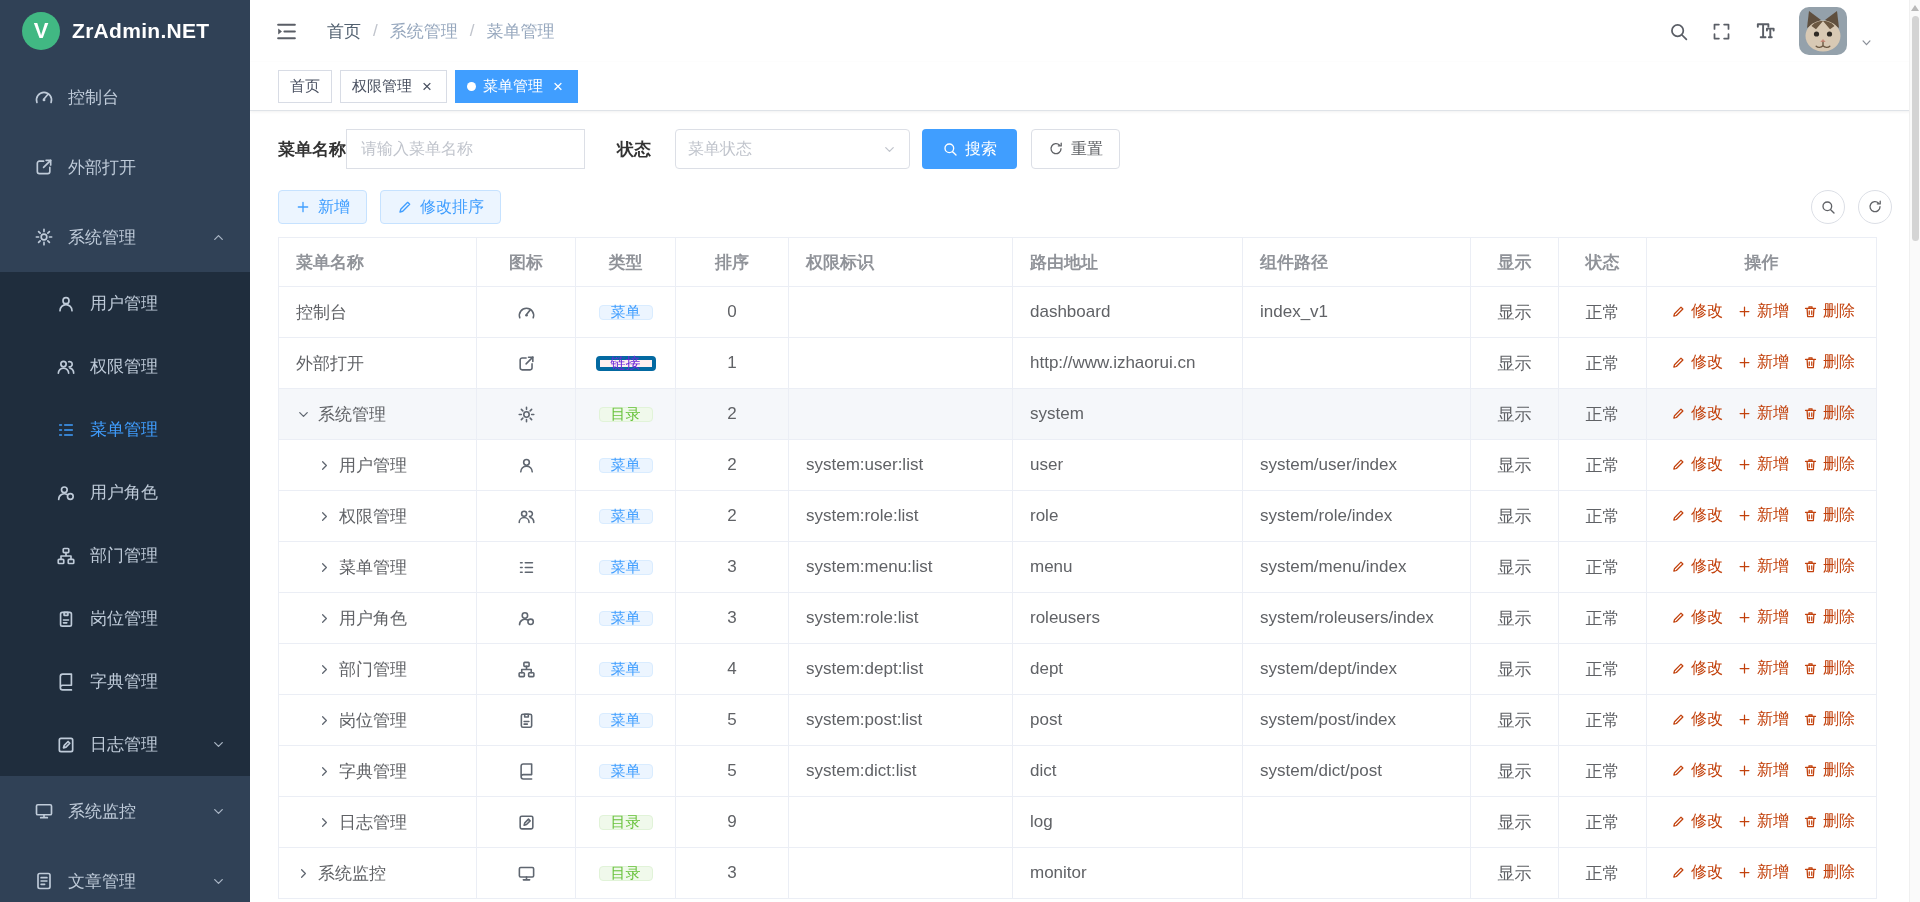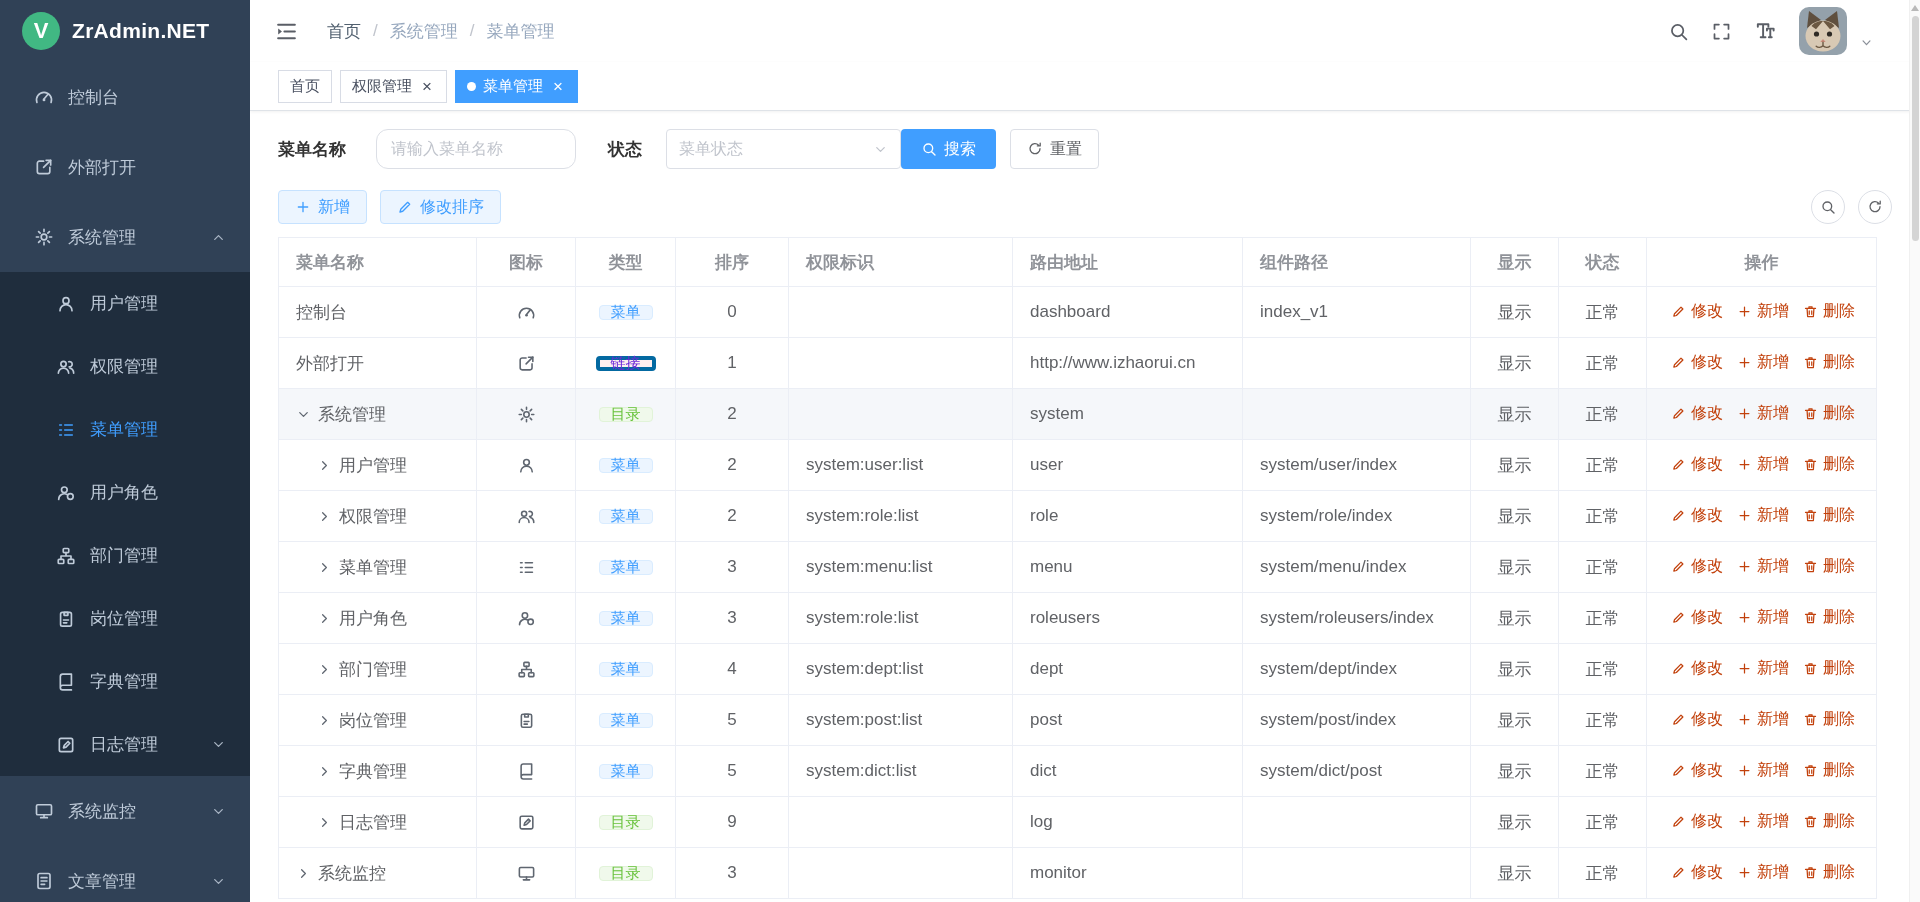--- a/index.html
+++ b/index.html
@@ -43,30 +43,30 @@
   .tag-item.active{background:#409eff;border-color:#409eff;color:#fff}
   .dot{width:9px;height:9px;border-radius:50%;background:#fff;display:inline-block}
   .tag-close{font-size:17px;line-height:15px;width:16px;height:16px;border-radius:50%;
     display:inline-flex;align-items:center;justify-content:center}
 
   
   .content{padding:18px 28px 0;background:#fff;flex:1;overflow:hidden}
   .filter-row{display:flex;align-items:center;margin-bottom:21px}
   .f-label{font-size:17px;font-weight:700;color:#333;white-space:nowrap}
   .f-label.second{margin-left:32px}
-  .el-input{width:200px;height:40px;border:1px solid #dcdfe6;border-radius:12px;padding:0 14px;
-    font-size:16px;color:#606266;outline:none;margin-left:30px;font-family:inherit}
+  .el-input{width:239px;height:40px;border:1px solid #dcdfe6;border-radius:0;padding:0 14px;
+    font-size:16px;color:#606266;outline:none;font-family:inherit}
   .el-input::placeholder{color:#c0c4cc}
   .el-select{width:235px;height:40px;border:1px solid #dcdfe6;border-radius:4px;margin-left:24px;
     display:flex;align-items:center;justify-content:space-between;padding:0 12px;color:#c0c4cc;font-size:16px;cursor:pointer}
   .sel-arrow{width:15px;height:15px;color:#c0c4cc;display:inline-flex}
   .btn{height:40px;border-radius:4px;display:inline-flex;align-items:center;justify-content:center;
     font-size:16px;cursor:pointer;border:1px solid transparent;gap:7px;white-space:nowrap;font-family:inherit}
   .btn .bicon{width:16px;height:16px;display:inline-flex}
-  .btn-primary{background:#409eff;color:#fff;padding:4px 19px;margin-left:0}
+  .btn-primary{background:#409eff;color:#fff;padding:4px 19px;margin-left:12px}
   .btn-default{background:#fff;border-color:#dcdfe6;color:#606266;padding:0 16px;margin-left:14px}
   .btn-plain{background:#ecf5ff;border-color:#c6e2ff;color:#409eff}
   .btn-sm{height:34px;padding:0 16px}
   .btn-sm + .btn-sm{margin-left:13px}
   .toolbar-row{display:flex;align-items:center;margin-bottom:13px}
   .toolbar-right{margin-left:auto;display:flex;gap:13px}
   .circle-btn{width:34px;height:34px;border-radius:50%;border:1px solid #dcdfe6;background:#fff;color:#606266;
     display:flex;align-items:center;justify-content:center;cursor:pointer}
   .circle-btn .bicon{width:16px;height:16px;display:inline-flex}
 

